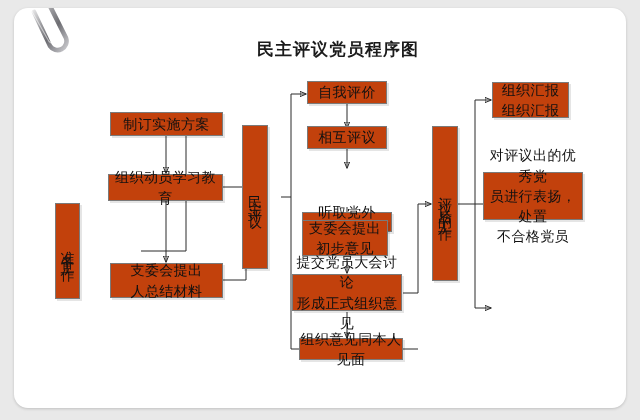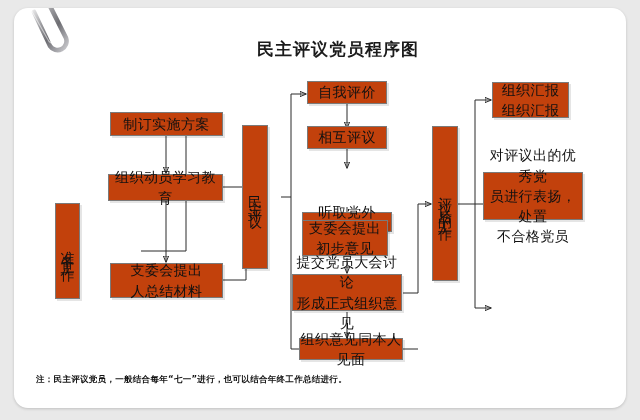--- a/index.html
+++ b/index.html
@@ -146,15 +146,14 @@
       </span>
     </div>
     <div class="box shadow" style="left:469px;top:164px;width:100px;height:48px;">
       <span>
         <span>对评议出的优秀党</span><br>
         <span>员进行表扬，处置</span><br>
         <span>不合格党员</span>
       </span>
     </div>
 
-    <div class="note">注：民主评议党员，一般结合每年“七一”进行，也可以结合年终工作总结进行。</div>
   </div>
 </div>
 
 </body></html>

